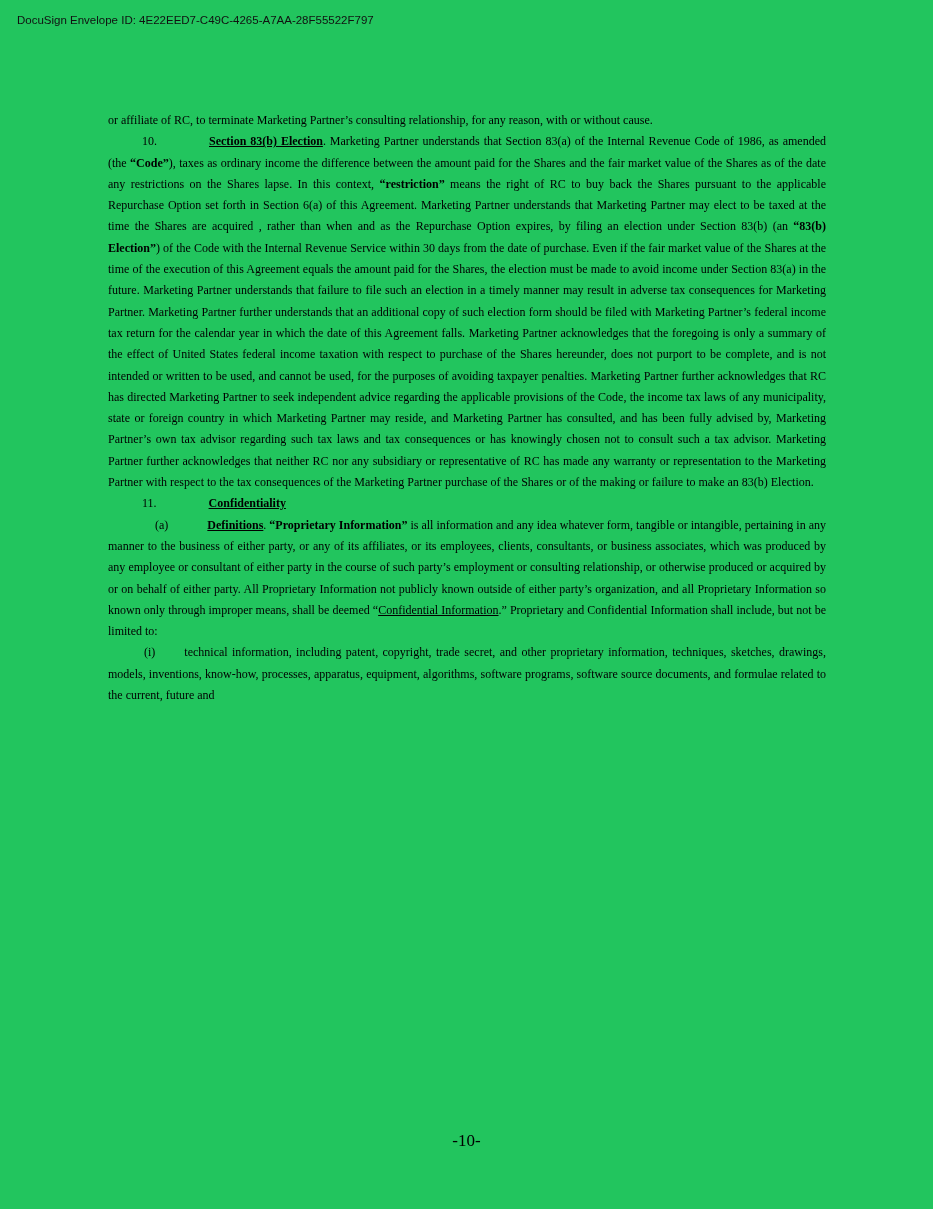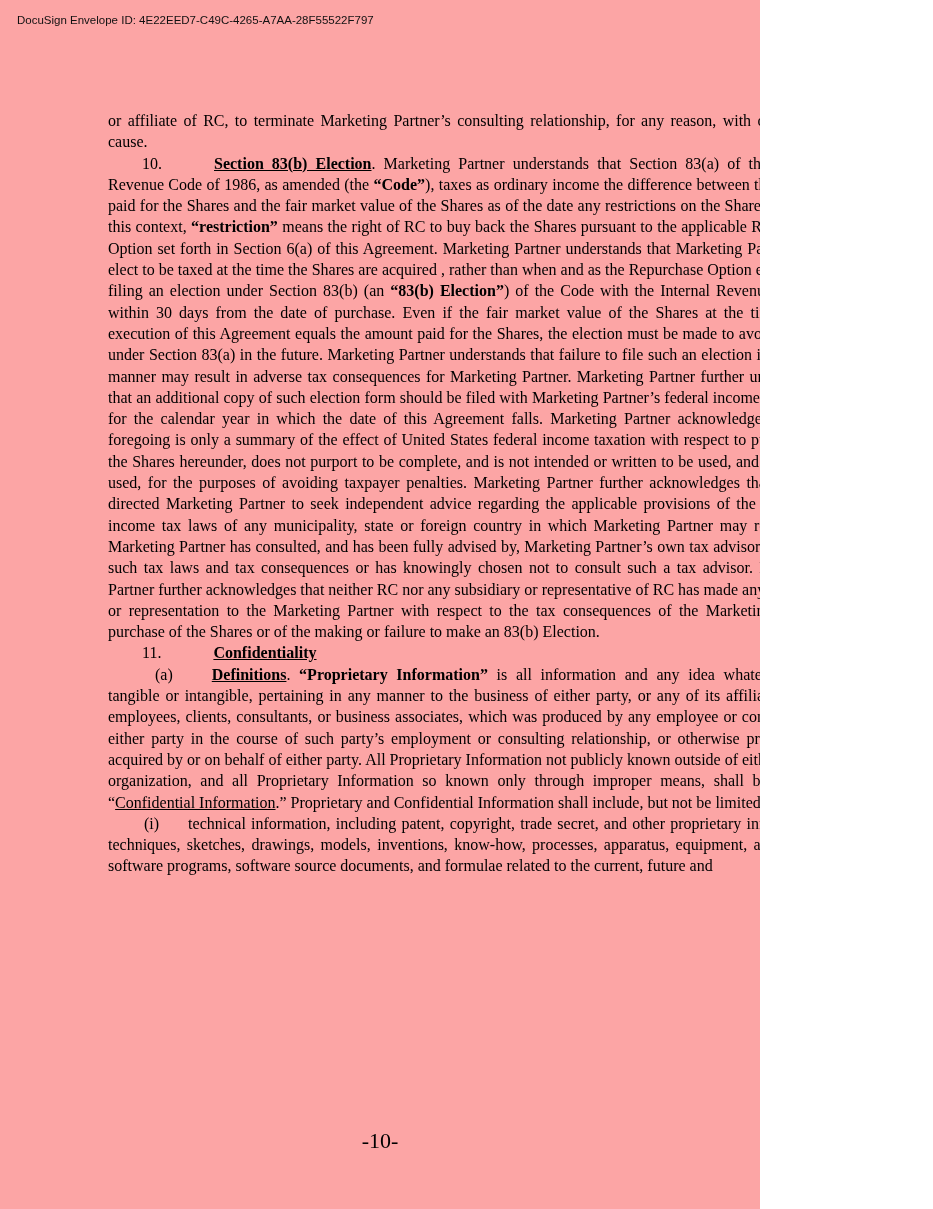--- a/index.html
+++ b/index.html
@@ -2,43 +2,43 @@
 <html><head>
 <meta charset="utf-8">
 <style>
   html, body {
     margin: 0;
     padding: 0;
     background: #ffffff;
   }
   .page {
     position: relative;
-    width: 760px;
+    width: 933px;
     height: 1209px;
-    background: #fca5a5;
+    background: #22c55e;
     overflow: hidden;
     font-family: "Liberation Serif", "DejaVu Serif", serif;
     color: #000000;
   }
   .envelope-header {
     position: absolute;
     left: 17px;
     top: 13px;
     font-family: "Liberation Sans", "DejaVu Sans", sans-serif;
     font-size: 11.5px;
     line-height: 14px;
     color: #111111;
     white-space: nowrap;
   }
   .doc-body {
     position: absolute;
     left: 108px;
     top: 110px;
     width: 718px;
-    font-size: 16px;
+    font-size: 12px;
     line-height: 21.3px;
   }
   .doc-body p {
     margin: 0;
     text-align: justify;
   }
   .b { font-weight: bold; }
   .u { text-decoration: underline; }
   .tab { display: inline-block; }
 
@@ -53,21 +53,21 @@
 
   .p-itemi { margin-top: 17px; margin-left: 104px; text-indent: 36px; font-family: Liberation Serif, serif; }
   .p-itemi .tab { width: 29px; }
 
   .page-footer {
     position: absolute;
     left: 0;
     right: 0;
     top: 1130px;
     text-align: center;
-    font-size: 22px;
+    font-size: 17px;
     line-height: 21.3px;
   }
 </style>
 </head>
 <body>
 
 <div class="page">
 
   <div class="envelope-header">DocuSign Envelope ID: 4E22EED7-C49C-4265-A7AA-28F55522F797</div>
 

